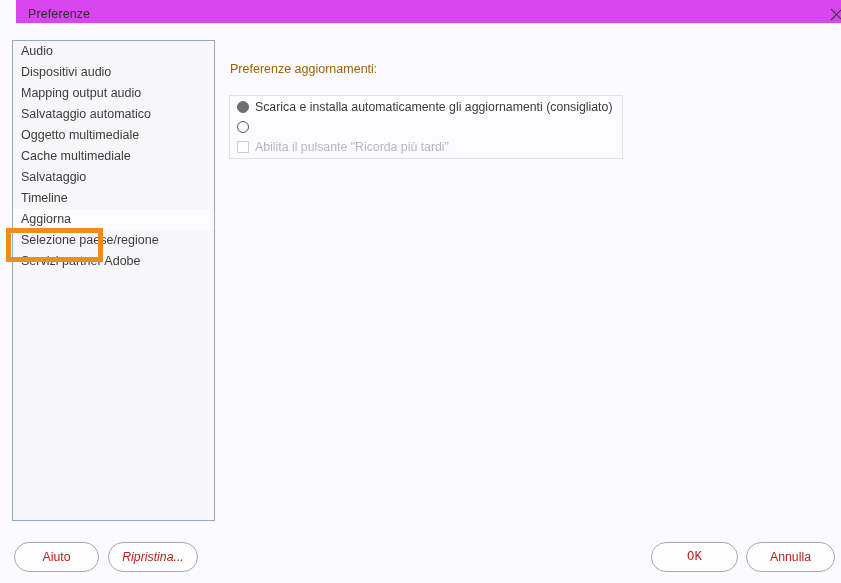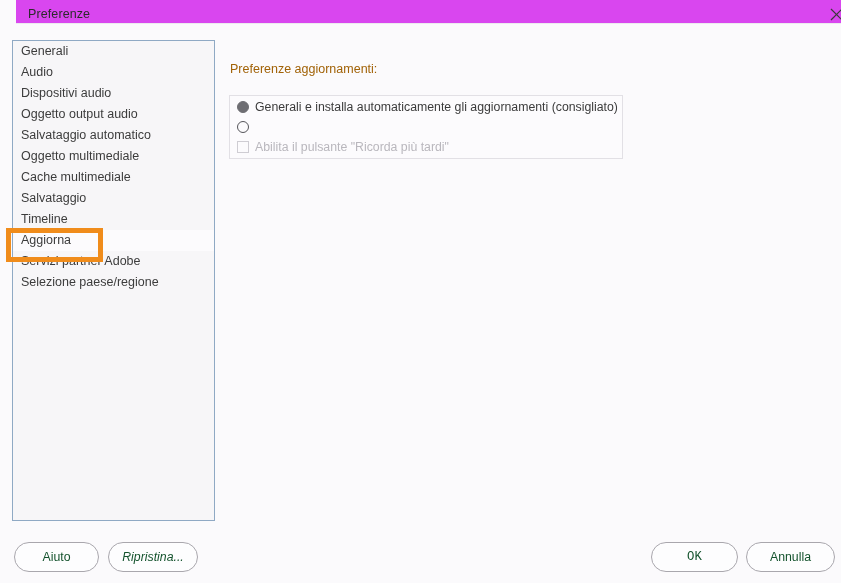--- a/index.html
+++ b/index.html
@@ -143,21 +143,21 @@
     cursor: default;
   }
 
   
   .pill-button {
     position: absolute;
     height: 30px;
     border: 1px solid #a9a7ad;
     border-radius: 15px;
     background: #fdfdfe;
-    color: #14532d;
+    color: #b91c1c;
     font-size: 12.3px;
     font-family: "Liberation Sans", "DejaVu Sans", sans-serif;
     display: flex;
     align-items: center;
     justify-content: center;
     box-sizing: border-box;
     cursor: pointer;
     white-space: nowrap;
   }
   #btn-aiuto     { left: 14px;  top: 513px; width: 85px; }
@@ -176,42 +176,41 @@
         <line x1="1" y1="1" x2="12" y2="12" stroke="#3a3a3a" stroke-width="1.2"></line>
         <line x1="12" y1="1" x2="1" y2="12" stroke="#3a3a3a" stroke-width="1.2"></line>
       </svg>
     </span>
   </div>
 </div>
 
 <div id="dialog-body">
 
   <div id="category-list">
-      <div class="cat-item"><span>Generali</span></div>
       <div class="cat-item"><span>Audio</span></div>
       <div class="cat-item"><span>Dispositivi audio</span></div>
-      <div class="cat-item"><span>Oggetto output audio</span></div>
+      <div class="cat-item"><span>Mapping output audio</span></div>
       <div class="cat-item"><span>Salvataggio automatico</span></div>
       <div class="cat-item"><span>Oggetto multimediale</span></div>
       <div class="cat-item"><span>Cache multimediale</span></div>
       <div class="cat-item"><span>Salvataggio</span></div>
       <div class="cat-item"><span>Timeline</span></div>
       <div class="cat-item selected"><span>Aggiorna</span></div>
+      <div class="cat-item"><span>Selezione paese/regione</span></div>
       <div class="cat-item"><span>Servizi partner Adobe</span></div>
-      <div class="cat-item"><span>Selezione paese/regione</span></div>
     </div>
 
   <div id="annotation-box" style="border-color: rgb(240, 140, 27);"></div>
 
   <div id="panel-label">Preferenze aggiornamenti:</div>
 
   <div id="update-group">
       <div class="opt-row">
         <span class="radio checked"></span>
-        <span class="opt-label">Generali e installa automaticamente gli aggiornamenti (consigliato)</span>
+        <span class="opt-label">Scarica e installa automaticamente gli aggiornamenti (consigliato)</span>
       </div>
       <div class="opt-row">
         <span class="radio unchecked"></span>
       </div>
       <div class="opt-row disabled">
         <span class="checkbox"></span>
         <span class="opt-label">Abilita il pulsante "Ricorda più tardi"</span>
       </div>
     </div>
 

